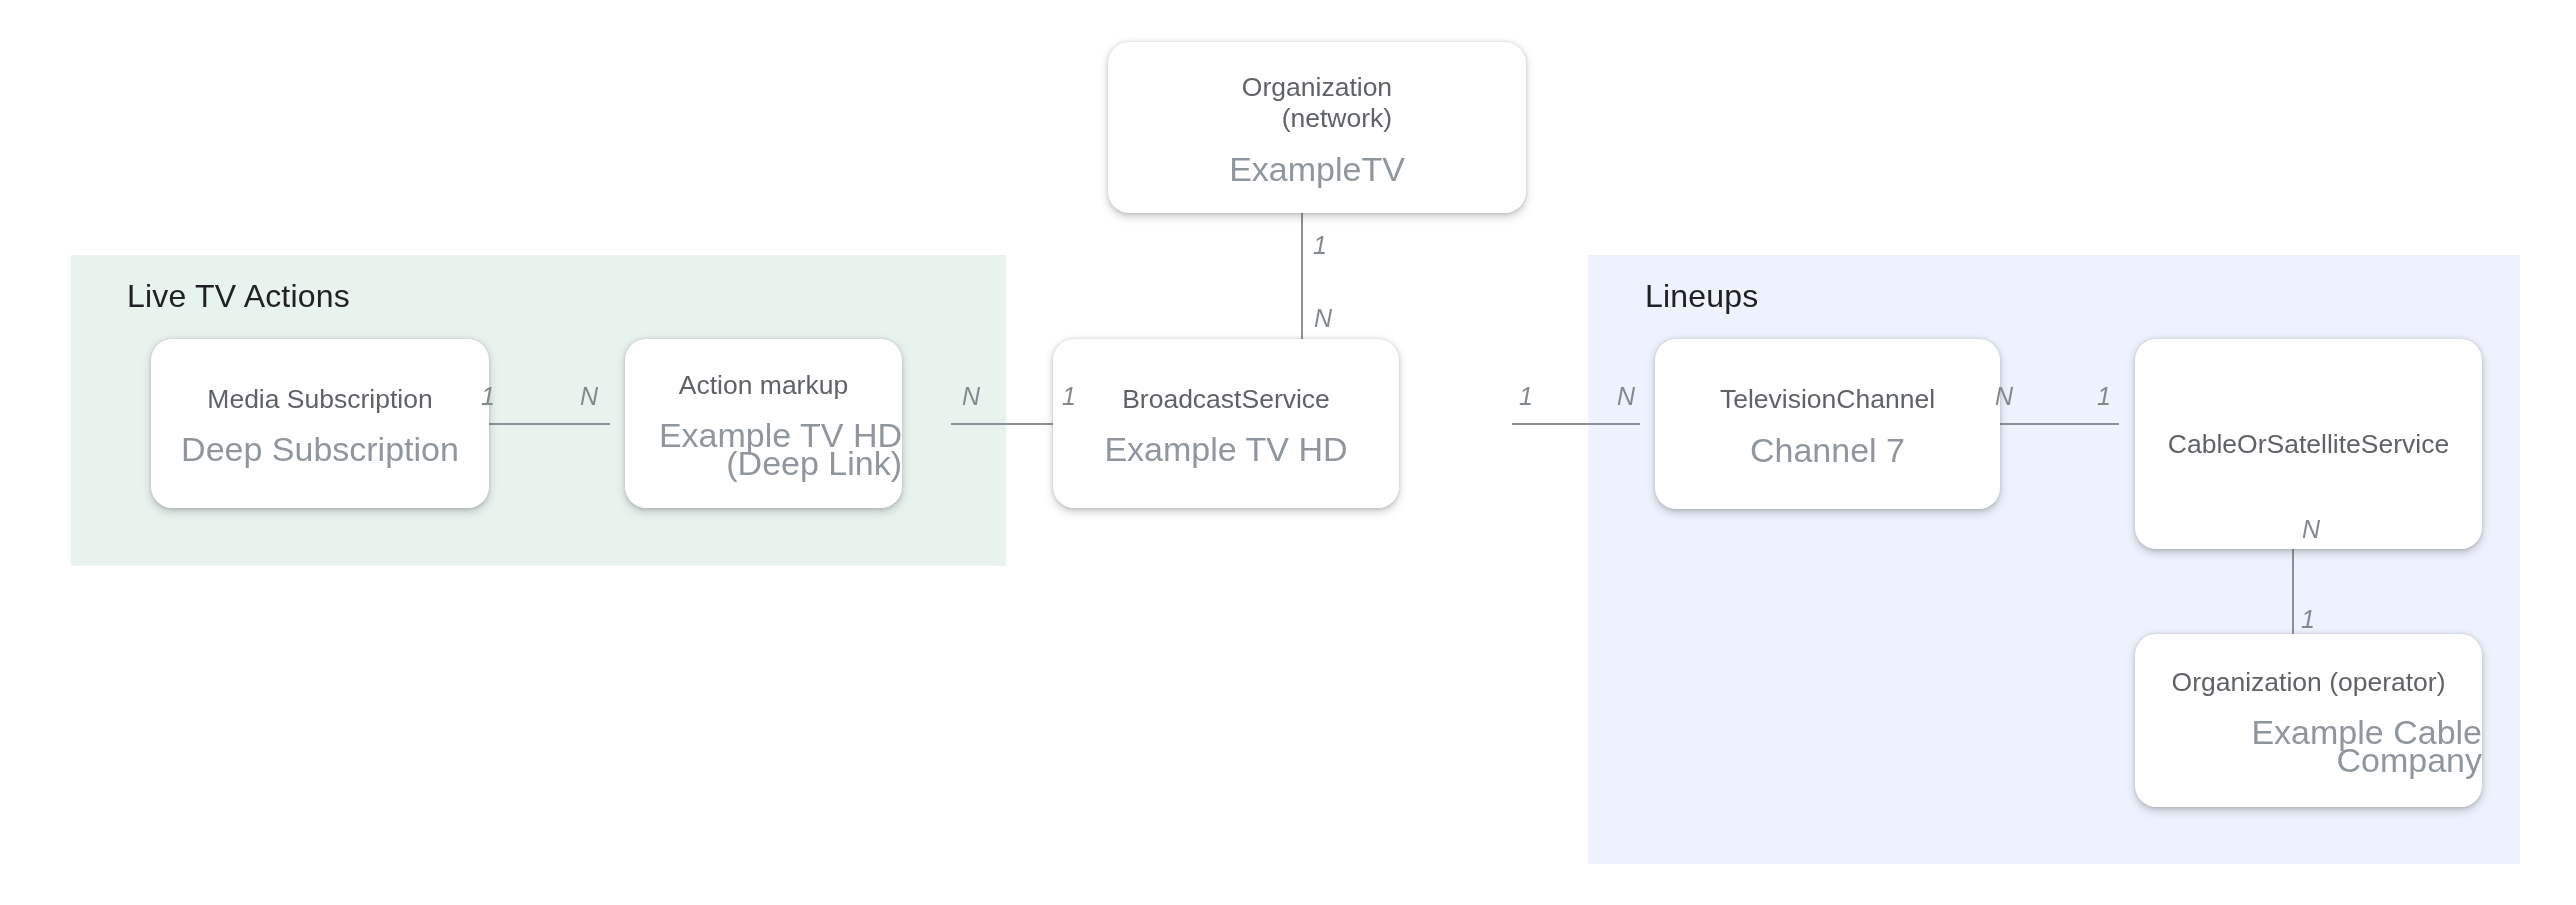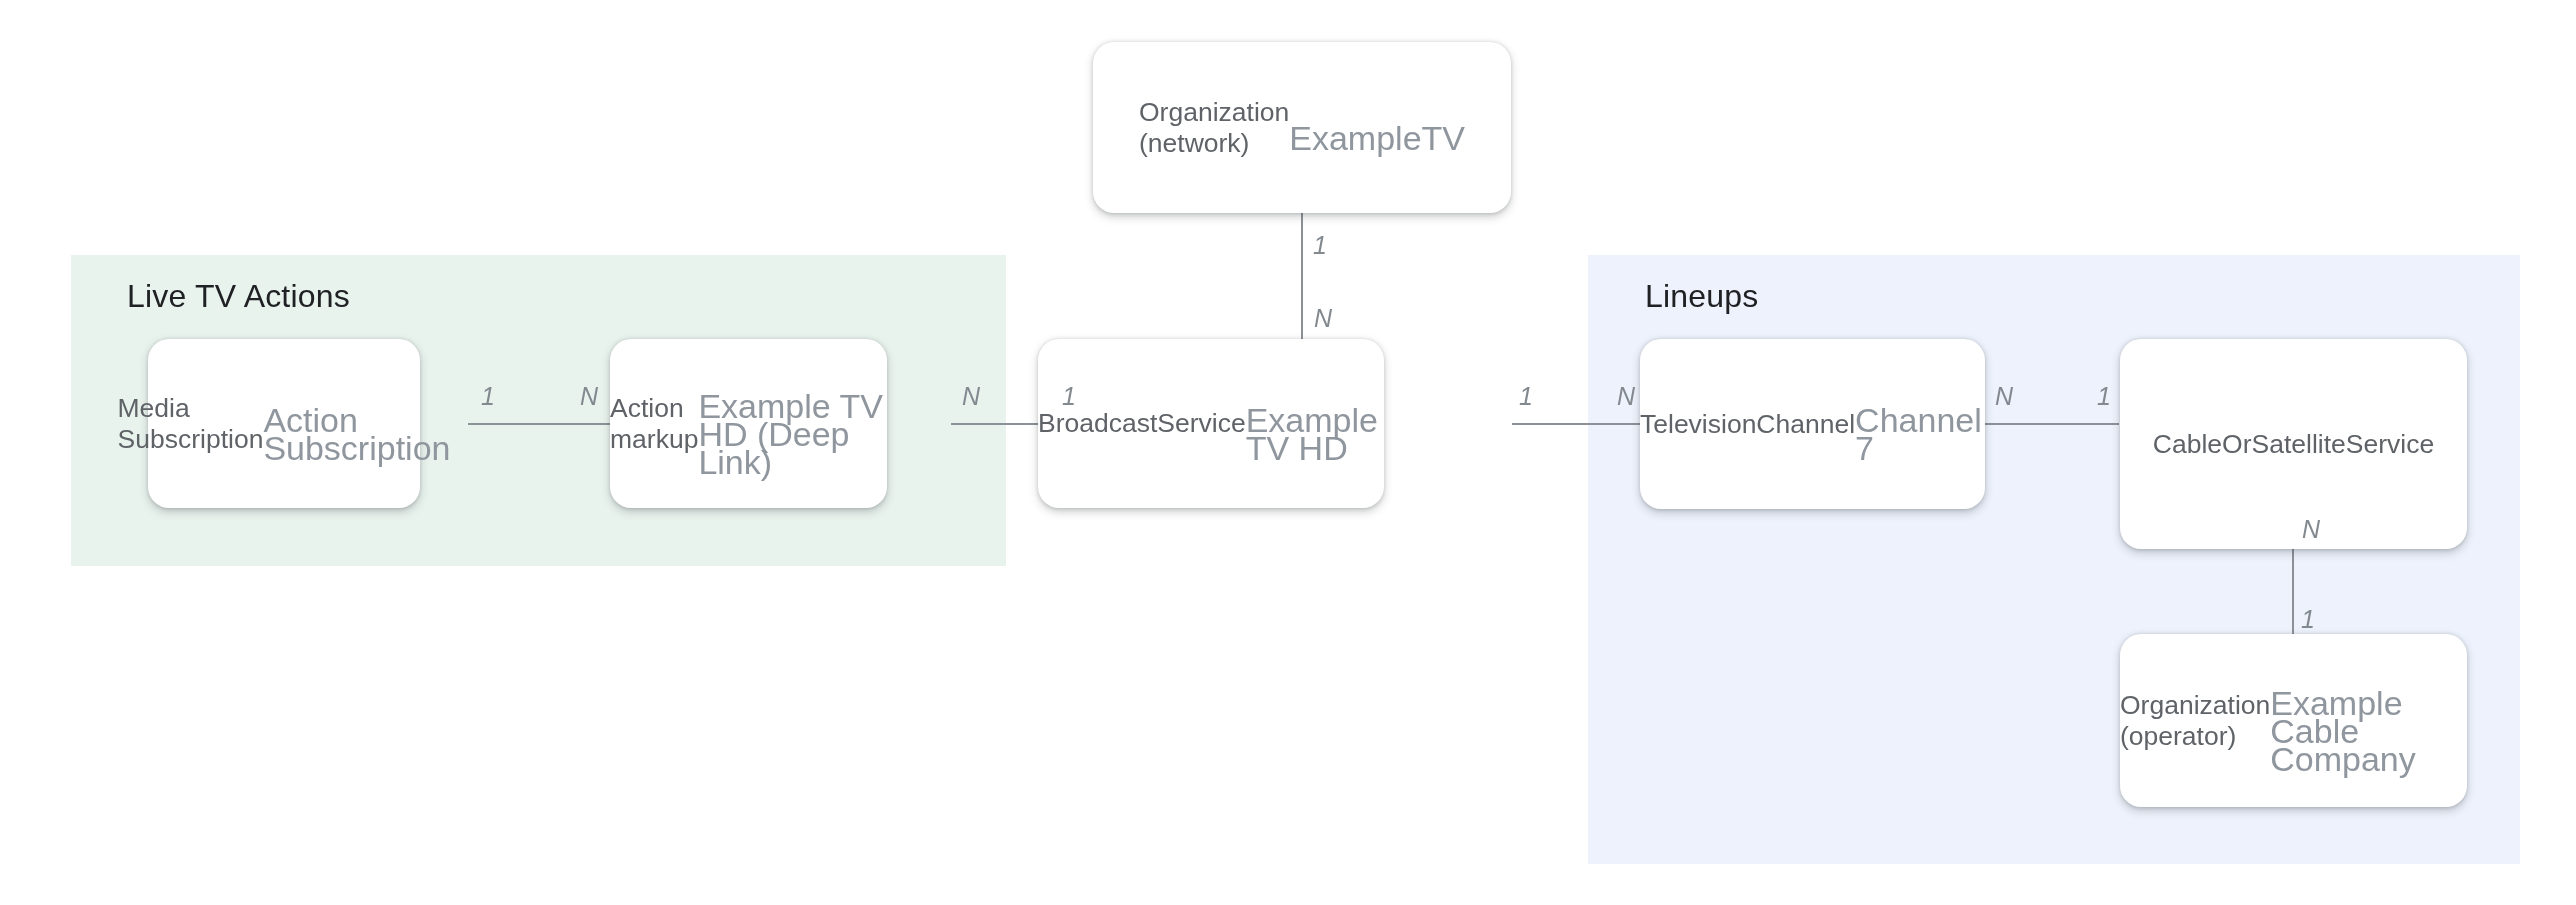--- a/index.html
+++ b/index.html
@@ -32,37 +32,38 @@
     letter-spacing:0.2px;
     white-space:nowrap;
   }
   .st-green{left:127px;top:279px;}
   .st-blue{left:1645px;top:279px;}
   .node{
     position:absolute;
     background:var(--node_bg);
     border-radius:21px;
     box-shadow:0 3.5px 8.8px rgba(60,64,67,0.25), 0 0.9px 3.5px rgba(60,64,67,0.18);
-    display:flex;flex-direction:row;justify-content:center;align-items:center;
-    text-align:left;
+    display:flex;flex-direction:column;justify-content:center;align-items:center;
+    text-align:right;
     z-index:2;
+    margin-left:15px;
   }
   .node-title{
     font-size:26.5px;line-height:31px;
     color:var(--node_title);
     white-space:pre-line;
   }
   .node-subtitle{
     font-size:34px;line-height:28px;
     color:var(--node_subtitle);
     margin-top:20.3px;
     white-space:pre-line;
   }
   .n0{left:1093px;top:42px;width:418px;height:171px}
-  .n1{left:148px;top:339px;width:272px;height:169px}
+  .n1{left:136px;top:339px;width:338px;height:169px}
   .n2{left:610px;top:339px;width:277px;height:169px}
   .n3{left:1038px;top:339px;width:346px;height:169px}
   .n4{left:1640px;top:339px;width:345px;height:170px}
   .n5{left:2120px;top:339px;width:347px;height:210px}
   .n6{left:2120px;top:634px;width:347px;height:173px}
   .edge{position:absolute;background:var(--line);z-index:1;}
   .e1{left:1301px;top:212px;width:1.8px;height:127px}
   .e2{left:468px;top:423px;width:142px;height:1.8px}
   .e3{left:951px;top:423px;width:142px;height:1.8px}
   .e4{left:1512px;top:423px;width:128px;height:1.8px}
@@ -121,21 +122,21 @@
   <span class="card c-e6-to">1</span>
 
   <div class="node n0">
     <div class="node-title">Organization
 (network)</div>
     <div class="node-subtitle">ExampleTV</div>
   </div>
 
   <div class="node n1">
     <div class="node-title">Media Subscription</div>
-    <div class="node-subtitle">Action Subscription</div>
+    <div class="node-subtitle">Deep Subscription</div>
   </div>
 
   <div class="node n2">
     <div class="node-title">Action markup</div>
     <div class="node-subtitle">Example TV HD (Deep Link)</div>
   </div>
 
   <div class="node n3">
     <div class="node-title">BroadcastService</div>
     <div class="node-subtitle">Example TV HD</div>

